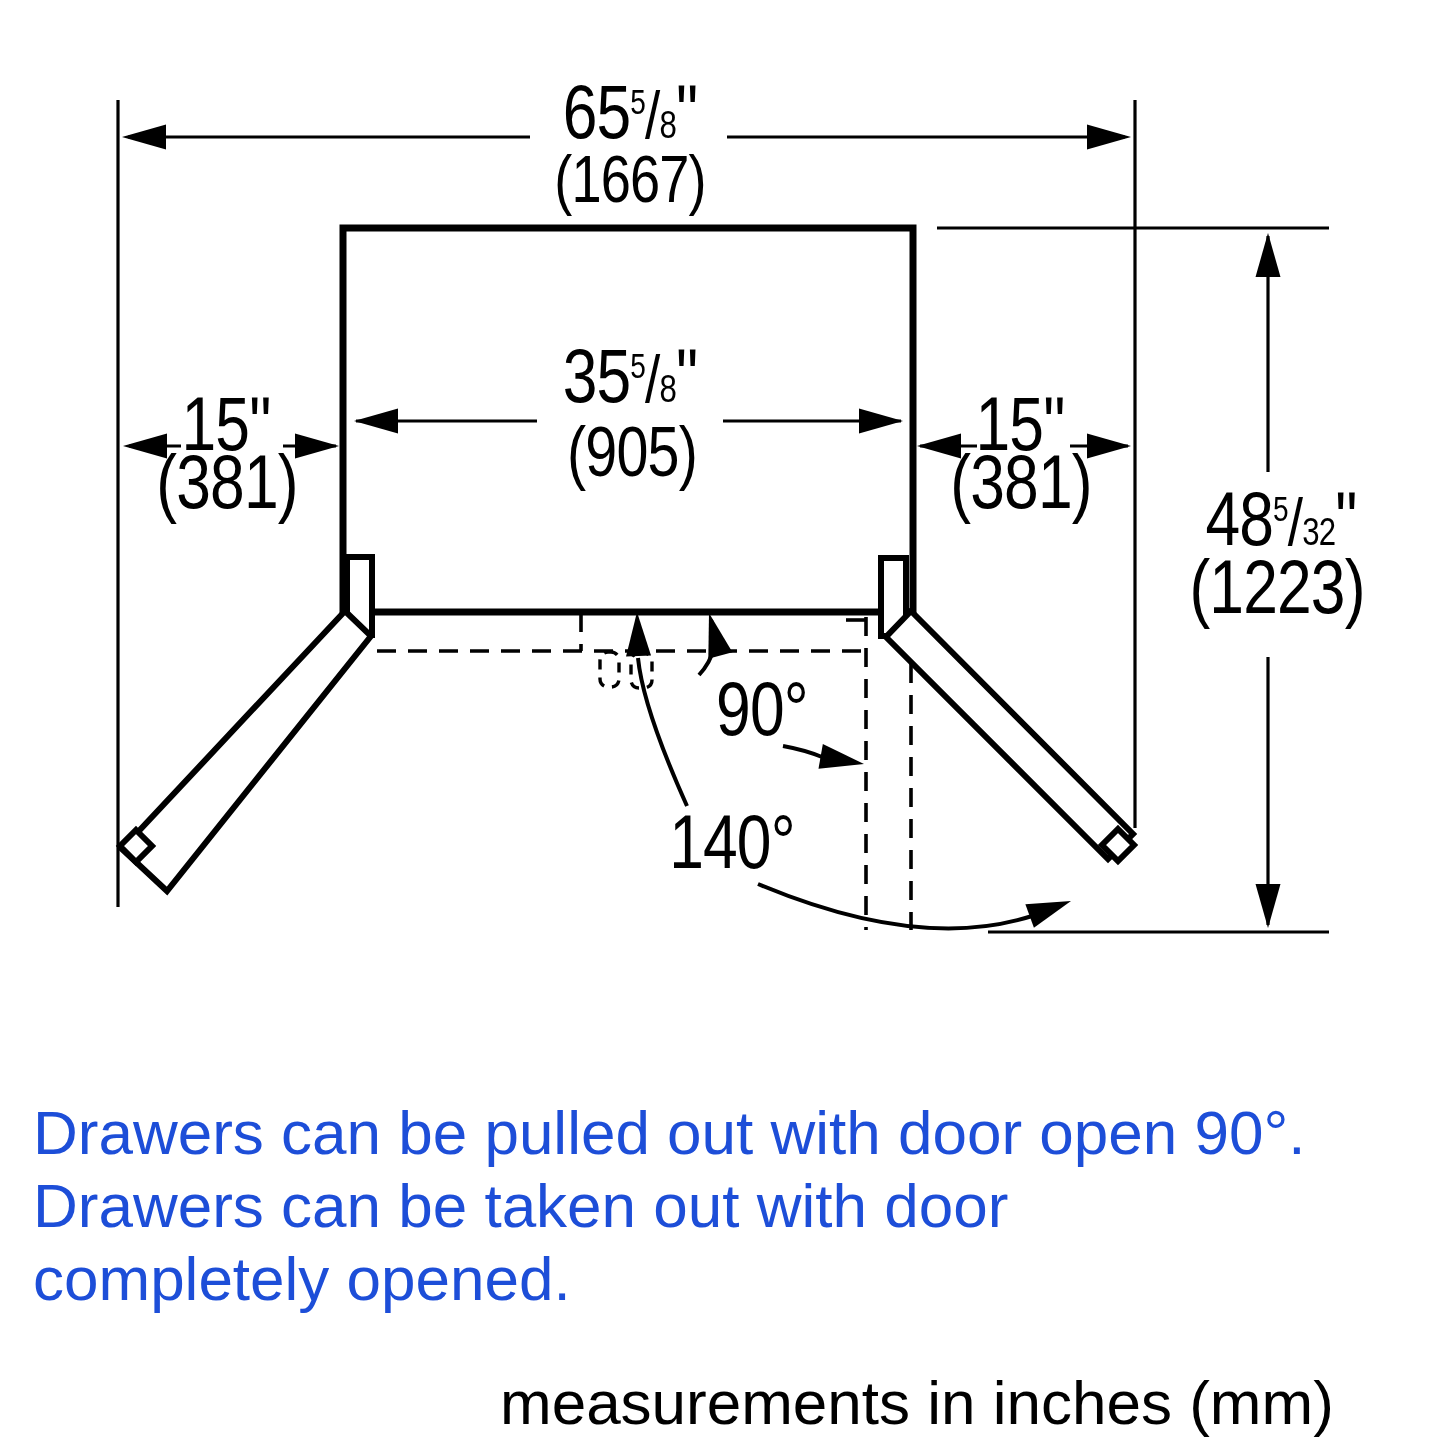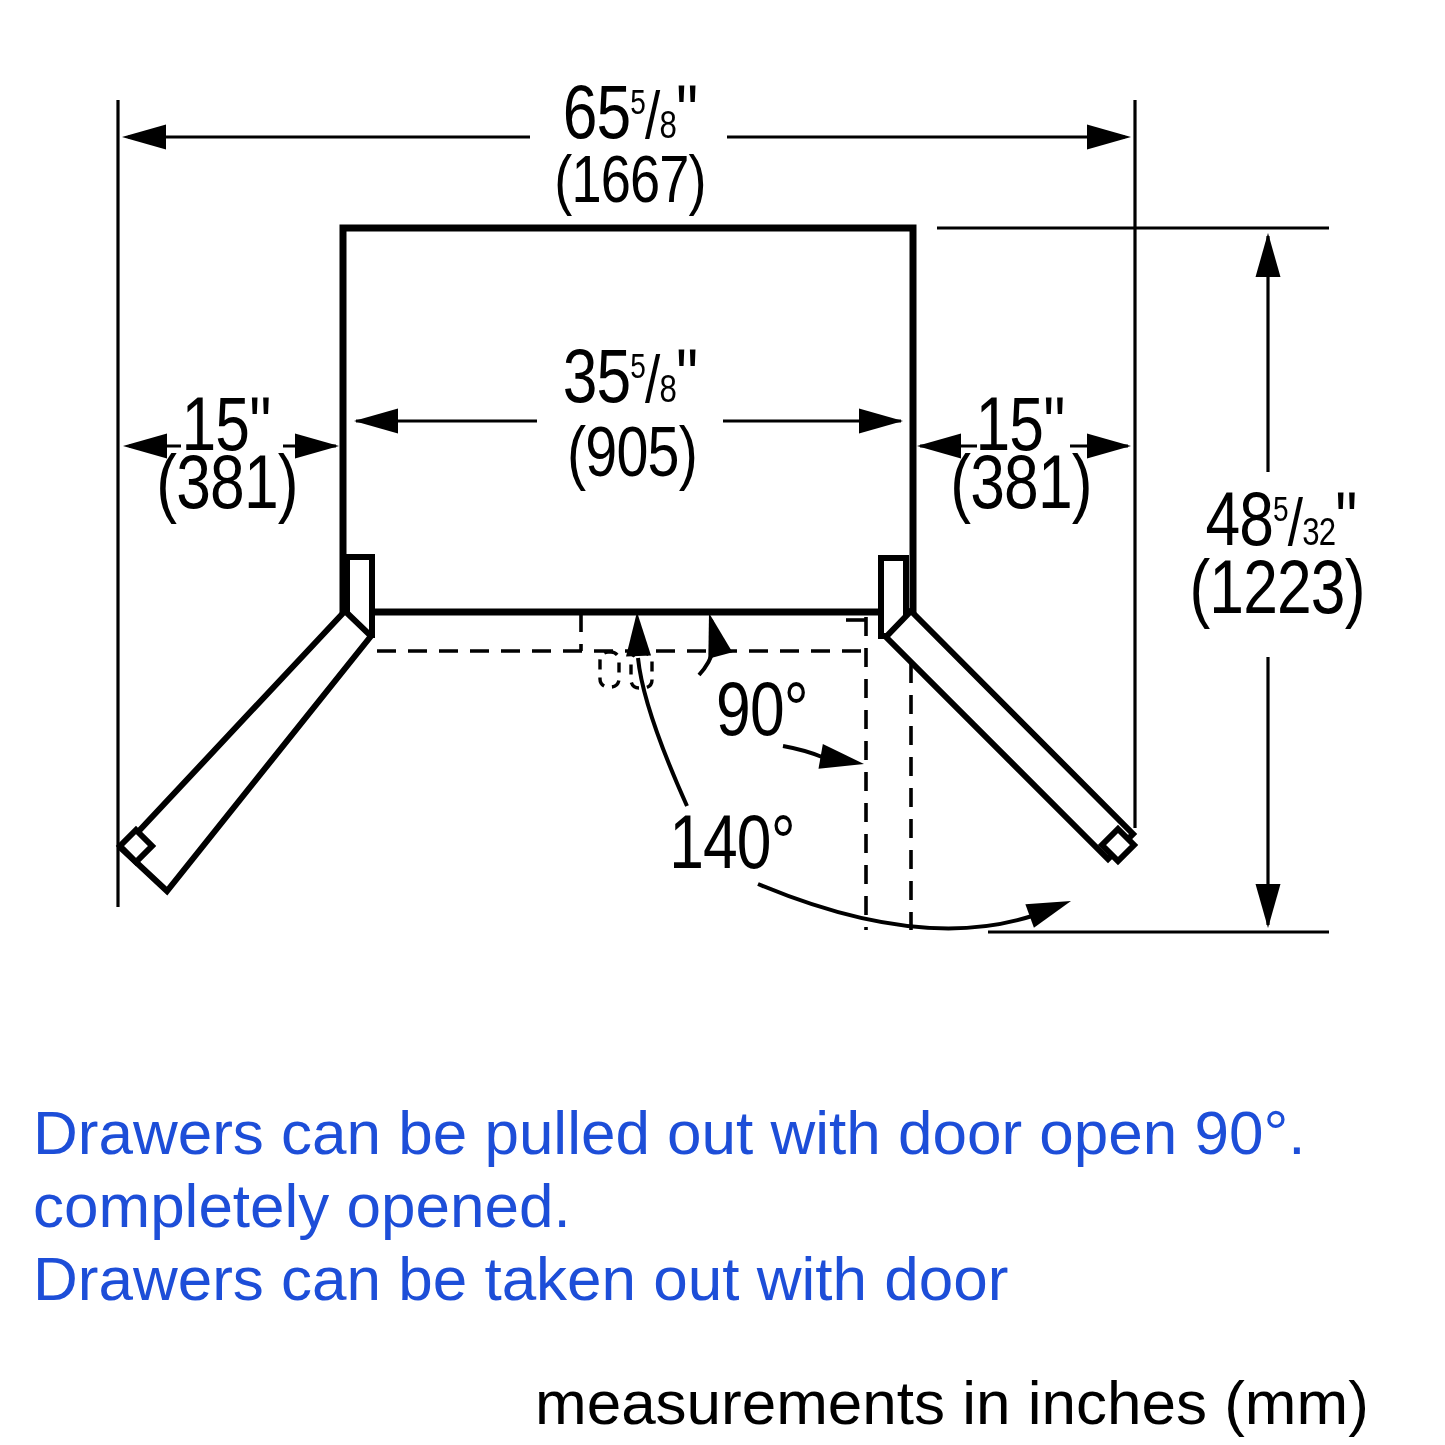--- a/index.html
+++ b/index.html
@@ -39,21 +39,20 @@
     color: #1d4ed8;
   }
   .footer-text {
     position: absolute;
     left: 500px;
     top: 1372px;
     font-size: 62px;
     line-height: 1;
     white-space: nowrap;
     color: #000;
-    margin-left: 35px;
   }
 </style>
 </head>
 <body>
 
 <div id="canvas">
 
   <svg id="diagram-svg" width="1445" height="1445" viewBox="0 0 1445 1445">
     <g stroke="#000" fill="none">
 
@@ -140,19 +139,19 @@
   <div class="dim-text" style="left:1281px; top:481px">
     <span>48</span><span class="fnum">5</span><span class="fsl">/</span><span class="fden">32</span><span class="funit">"</span>
   </div>
   <div class="dim-text" style="left:1277px; top:549px">(1223)</div>
 
   <div class="dim-text" style="left:762px; top:671px">90°</div>
   <div class="dim-text" style="left:732px; top:804px">140°</div>
 
   <div class="note-block">
     <div>Drawers can be pulled out with door open 90°.</div>
+    <div>Drawers can be taken out with door</div>
     <div>completely opened.</div>
-    <div>Drawers can be taken out with door</div>
   </div>
 
   <div class="footer-text">measurements in inches (mm)</div>
 
 </div>
 
 </body></html>

